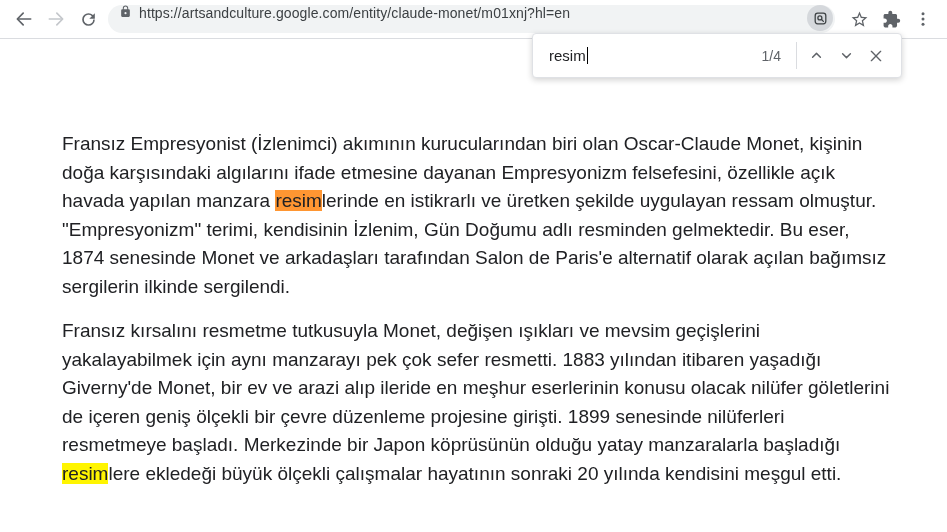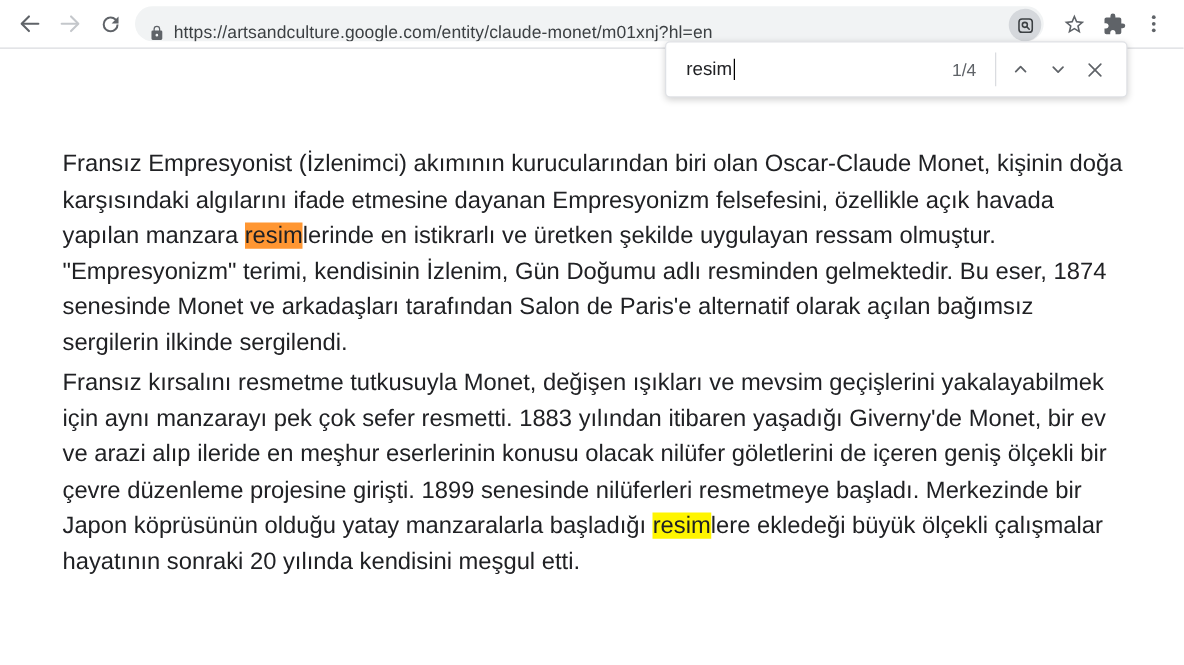--- a/index.html
+++ b/index.html
@@ -14,21 +14,21 @@
     height:39px;border-bottom:1px solid #dadce0;background:#ffffff;
     display:flex;align-items:center;padding:0 8px;box-sizing:border-box;
   }
   .nav-btn{
     width:32px;height:32px;border-radius:50%;flex:0 0 auto;
     display:flex;align-items:center;justify-content:center;
   }
   .nav-btn svg{display:block;}
   .omnibox{
     flex:1 1 auto;height:28px;background:#f1f3f4;border-radius:14px;
-    display:flex;align-items:flex-end;padding:0 2px 0 11px;margin:0 8px 0 4px;
+    display:flex;align-items:flex-start;padding:0 2px 0 11px;margin:0 8px 0 4px;
     min-width:0;
   }
   .omnibox .url{
     flex:1 1 auto;font-size:14px;color:#3c4043;white-space:nowrap;
     overflow:hidden;margin-left:7px;letter-spacing:.1px;
   }
   .lens-chip{
     width:26px;height:26px;border-radius:50%;background:#d5d8dc;flex:0 0 auto;
     display:flex;align-items:center;justify-content:center;
   }
@@ -44,21 +44,21 @@
   .caret{width:1.5px;height:17px;background:#000;margin-left:1px;}
   .match-count{margin-left:auto;margin-right:15px;font-size:14px;color:#5f6368;}
   .find-divider{width:1px;height:27px;background:#dadce0;margin-right:4px;flex:0 0 auto;}
   .find-btn{
     width:30px;height:30px;border-radius:50%;flex:0 0 auto;
     display:flex;align-items:center;justify-content:center;
   }
   
   .article{padding:75px 40px 0 46px;}
   .article p{
-    margin:4px;font-size:19px;line-height:28.5px;color:#202124;max-width:864px;
+    margin:16px;font-size:19px;line-height:28.5px;color:#202124;max-width:864px;
   }
   .hl-active{background:var(--hl-active,#ff9632);}
   .hl-inactive{background:var(--hl-inactive,#fff500);}
 </style>
 </head>
 <body>
 
 <div class="toolbar">
   <div class="nav-btn">
     <svg width="20" height="20" viewBox="0 0 24 24" fill="none" stroke="#5f6368" stroke-width="2" stroke-linecap="round" stroke-linejoin="round">

